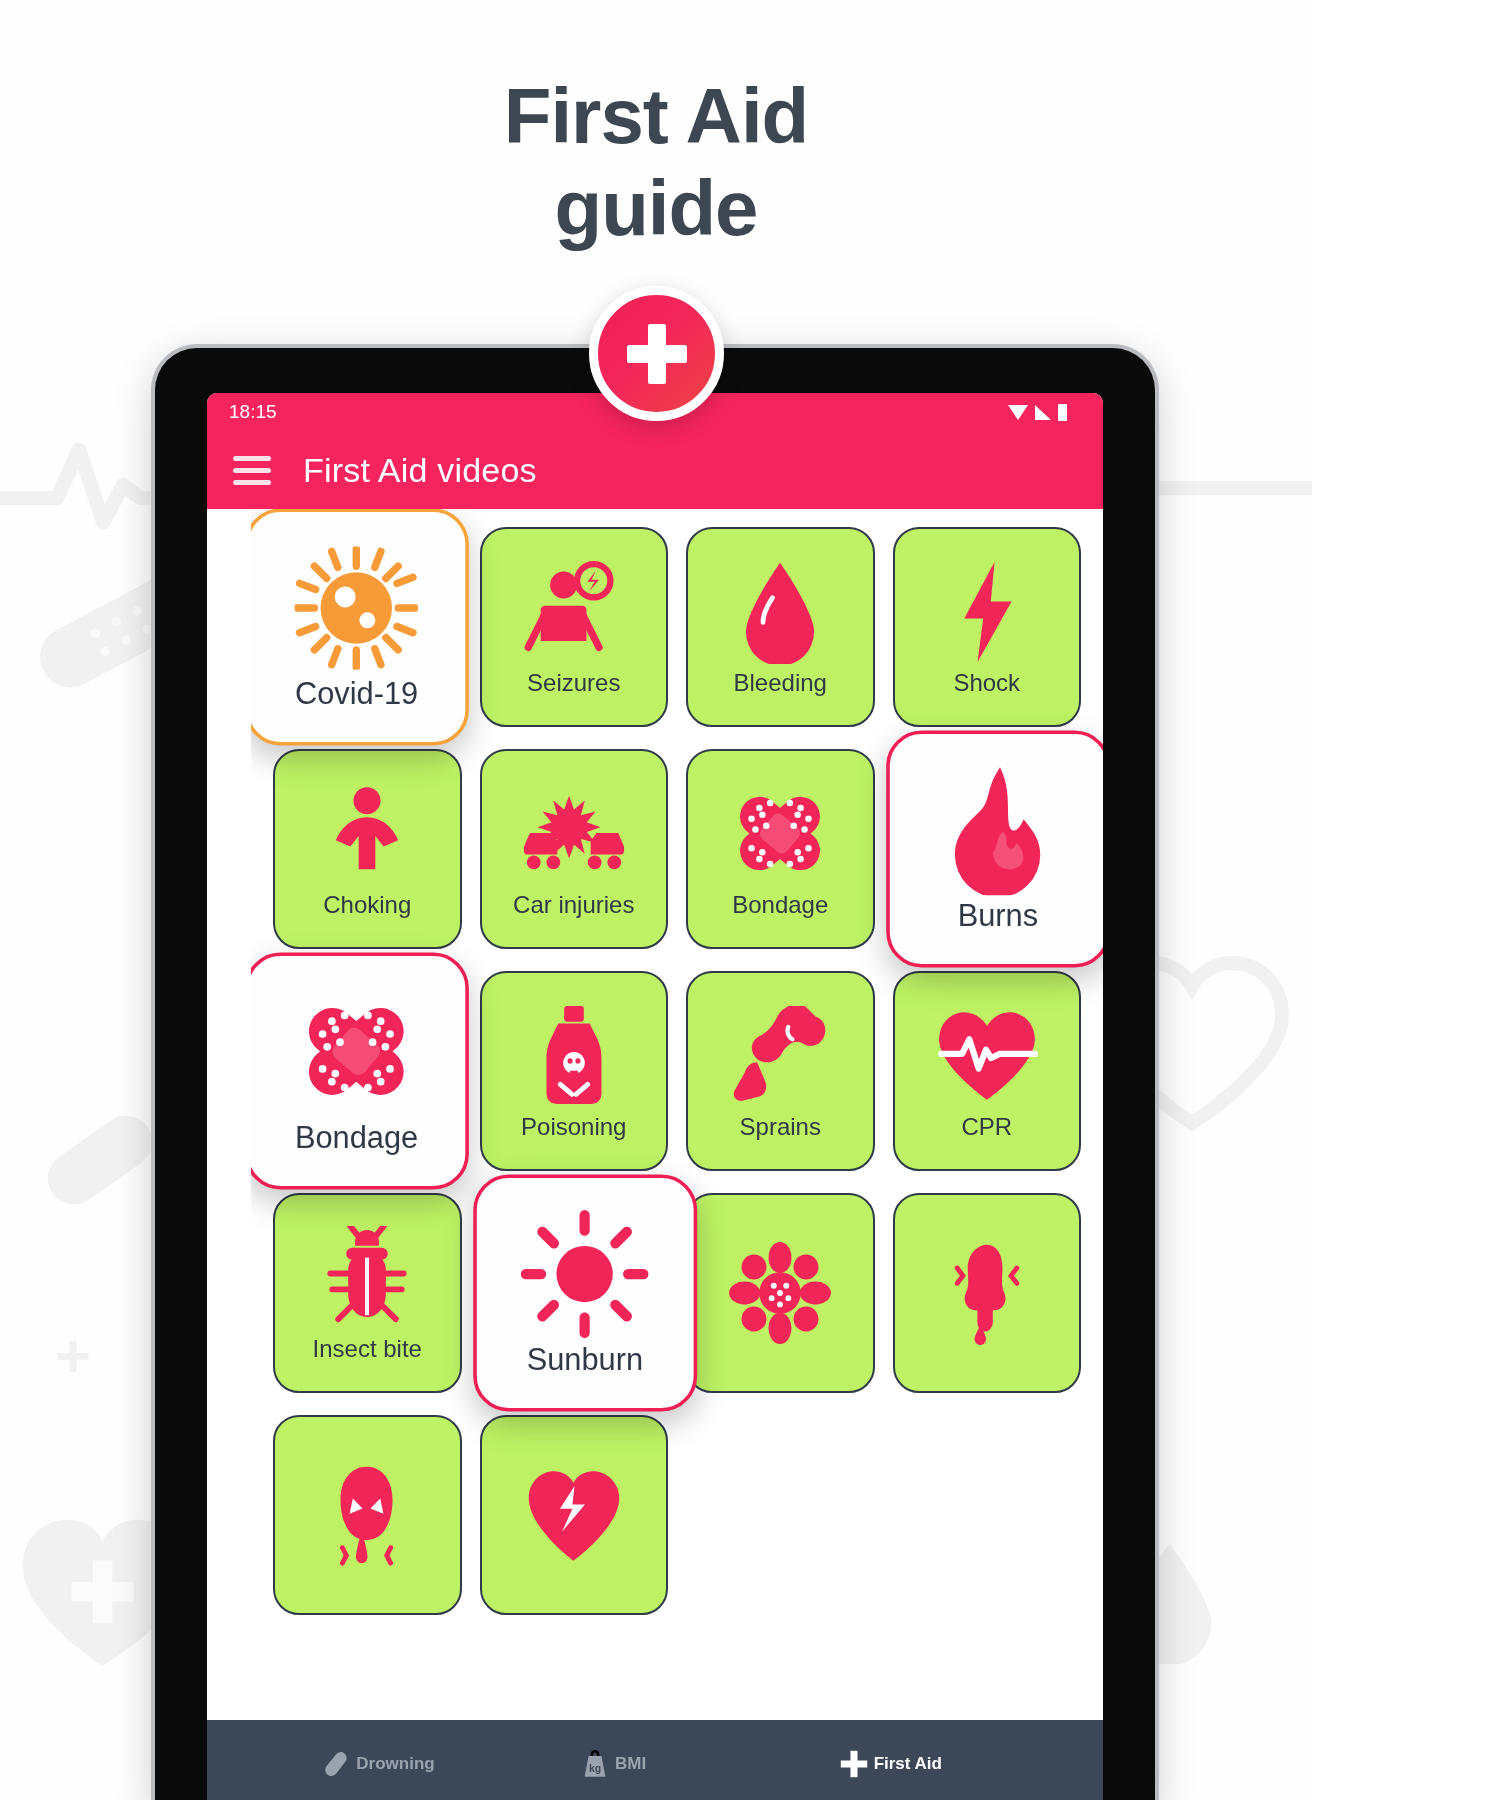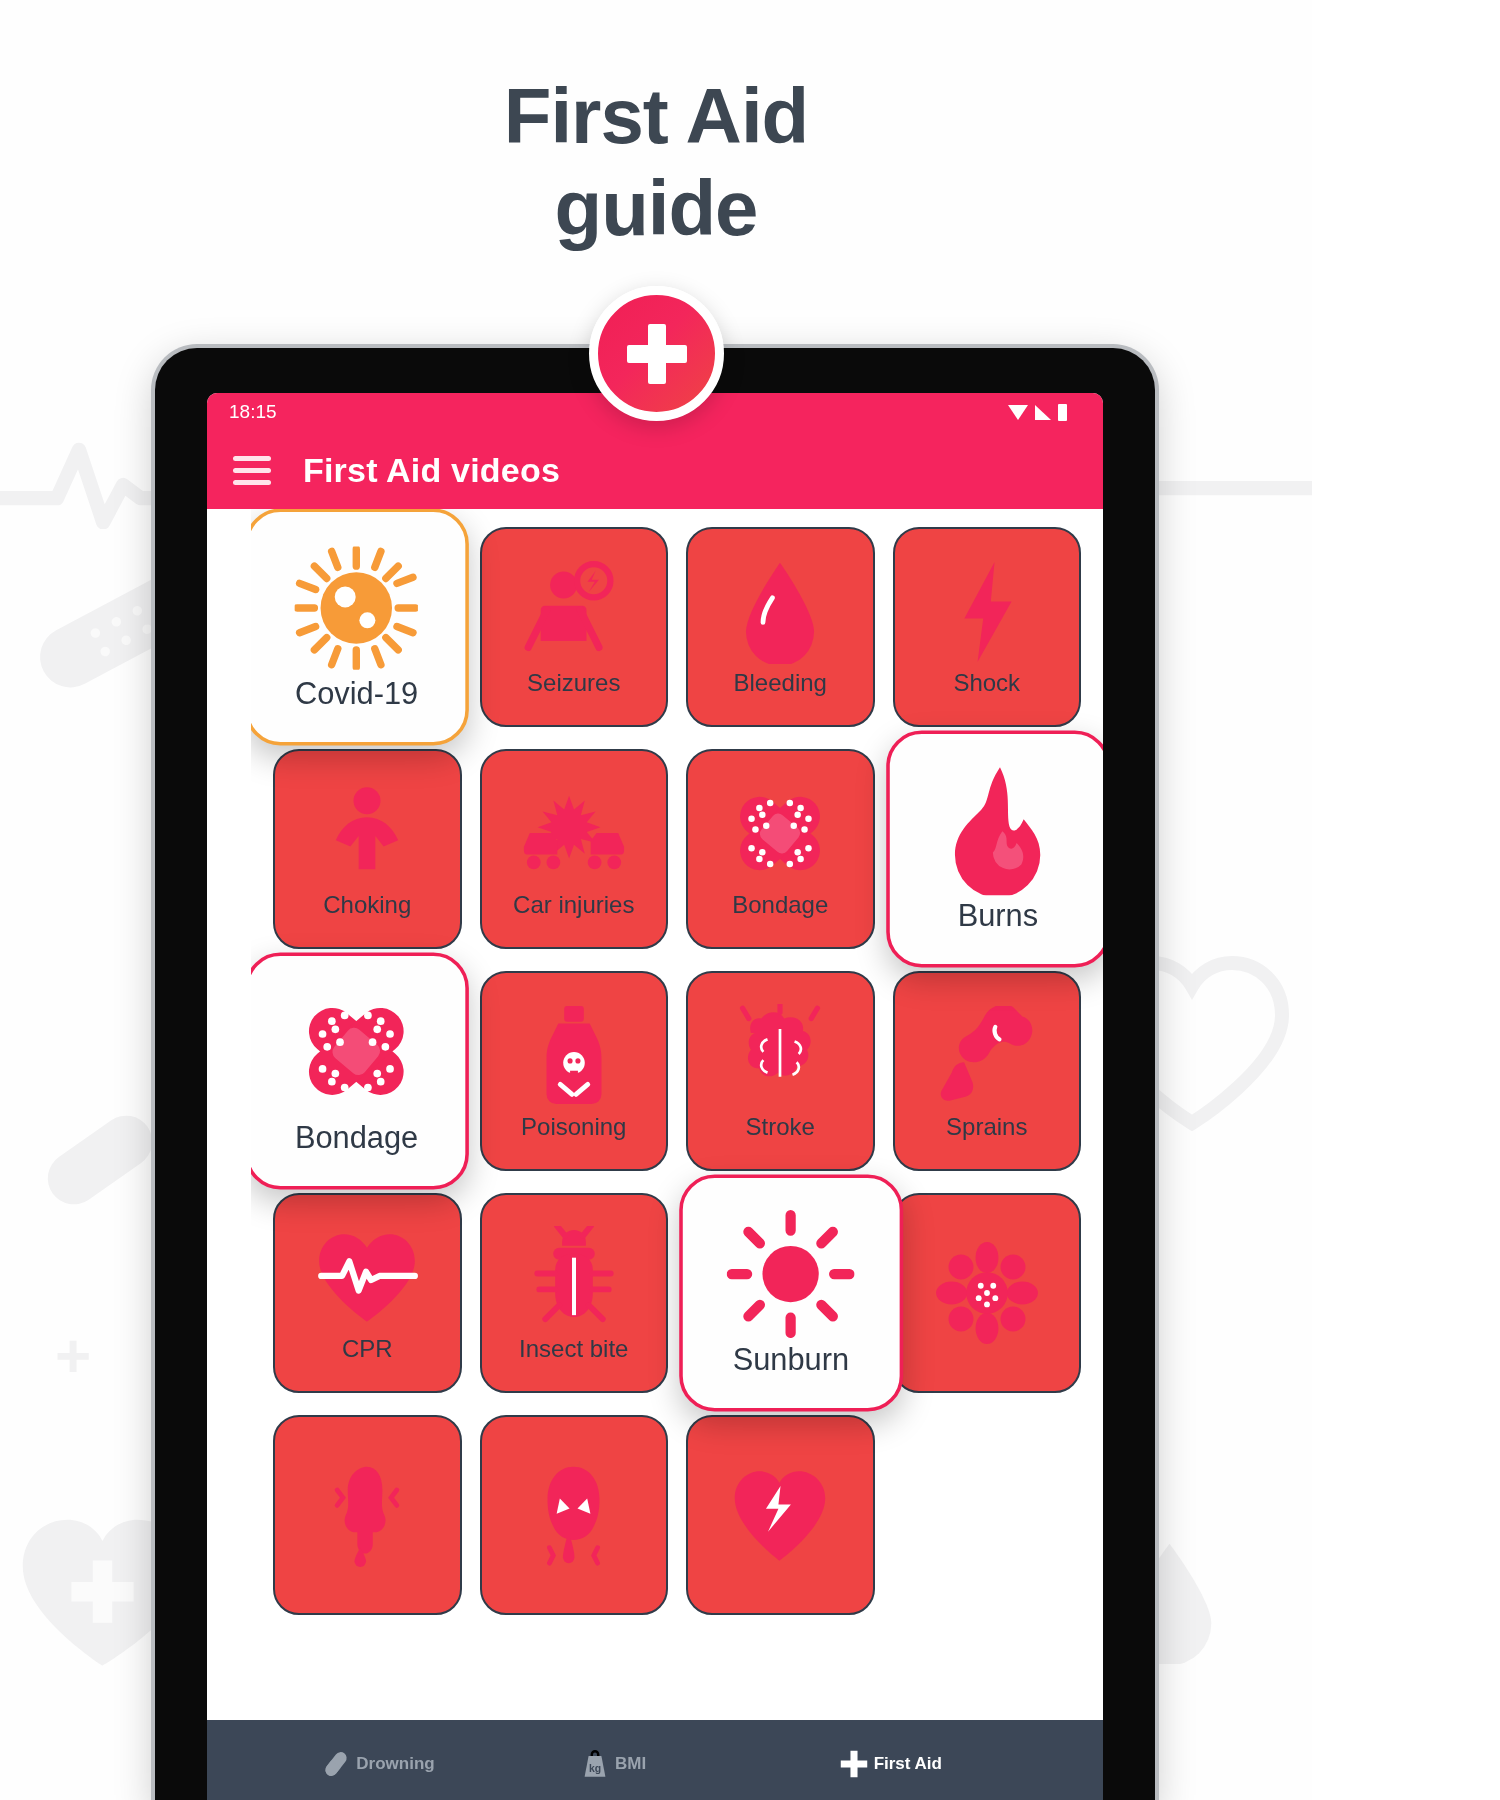--- a/index.html
+++ b/index.html
@@ -82,31 +82,31 @@
   .ic-sig  { width: 0; height: 0; border-left: 16px solid #fff; border-top: 15px solid transparent; }
   .ic-bat  { width: 9px; height: 17px; background: #fff; border-radius: 1px; }
 
   
   .appbar {
     height: 78px; background: #f5245e;
     display: flex; align-items: center; gap: 32px; padding-left: 26px;
   }
   .hamburger { width: 38px; display: flex; flex-direction: column; gap: 7px; cursor: pointer; }
   .hamburger span { display: block; height: 5px; background: #ffe3ea; border-radius: 3px; }
-  .appbar-title { color: #fff; font-size: 34px; font-weight: 700; letter-spacing: .2px; }
+  .appbar-title { color: #fff; font-size: 34px; font-weight: 400; letter-spacing: .2px; }
 
   
   .grid-wrap { position: absolute; left: 0; right: 0; top: 116px; bottom: 88px; overflow: hidden; margin-left: 44px; }
   .grid {
     display: grid; grid-template-columns: repeat(4, 1fr);
     gap: 22px 18px; padding: 18px 22px 0 22px;
   }
   .tile {
     position: relative;
-    background: #ef4444;
+    background: #bef264;
     border: 2.5px solid #303b49;
     border-radius: 26px;
     height: 200px;
     display: flex; flex-direction: column; align-items: center; justify-content: center;
     gap: 4px;
     cursor: pointer;
   }
   .tile .icon { height: 108px; display: flex; align-items: center; justify-content: center; }
   .tile .icon svg { display: block; }
   .tile .label {
@@ -365,34 +365,20 @@
                   <circle cx="36" cy="60" r="2.6"></circle>
                   <circle cx="44" cy="60" r="2.6"></circle>
                   <path d="M36 70h8v4h-8z"></path>
                   <path d="M26 84l12 10M54 84L42 94" stroke="#fff" stroke-width="5" stroke-linecap="round"></path>
                 </svg>
               </div>
               <div class="label">Poisoning</div>
             </div>
             <div class="tile">
               <div class="icon">
-                <svg width="104" height="104" viewBox="0 0 100 100" style="color: rgb(242, 37, 89);">
-                  <path d="M26 28h-4c-3-10 4-16 10-14 6-8 18-8 22 0 10-4 20 2 18 12 8 2 10 12 4 18 4 8-2 16-10 16-2 8-12 12-18 6-6 6-16 4-18-4-10 0-14-10-8-18-4-6-2-14 4-16z"></path>
-                  <g stroke="#fff" stroke-width="2.6" fill="none">
-                    <path d="M50 24v46M38 34c-6 2-8 8-4 12M64 36c6 2 8 8 4 12M34 54c-4 4-2 10 4 12M66 56c4 4 2 10-4 12"></path>
-                  </g>
-                  <g stroke="currentColor" stroke-width="5" stroke-linecap="round">
-                    <path d="M20 14l-6-10M50 8V0M80 14l6-10"></path>
-                  </g>
-                </svg>
-              </div>
-              <div class="label">Stroke</div>
-            </div>
-            <div class="tile">
-              <div class="icon">
                 <svg width="104" height="100" viewBox="0 0 100 96" style="color: rgb(242, 37, 89);">
                   <path d="M84 10c8 2 12 12 8 20-4 9-14 10-20 6-8-5-16 2-20 9-5 9-16 12-24 6-8-7-6-18 2-22 10-5 14-12 18-20 5-9 18-14 27-8z"></path>
                   <path d="M28 54c-6 0-10 4-12 10l-10 18c-2 5 2 10 8 9l16-4c6-2 8-8 6-14z"></path>
                   <path d="M62 32c-4-2-6-8-4-12" stroke="#fff" stroke-width="4" fill="none" stroke-linecap="round"></path>
                 </svg>
               </div>
               <div class="label">Sprains</div>
             </div>
             <div class="tile">
               <div class="icon">

